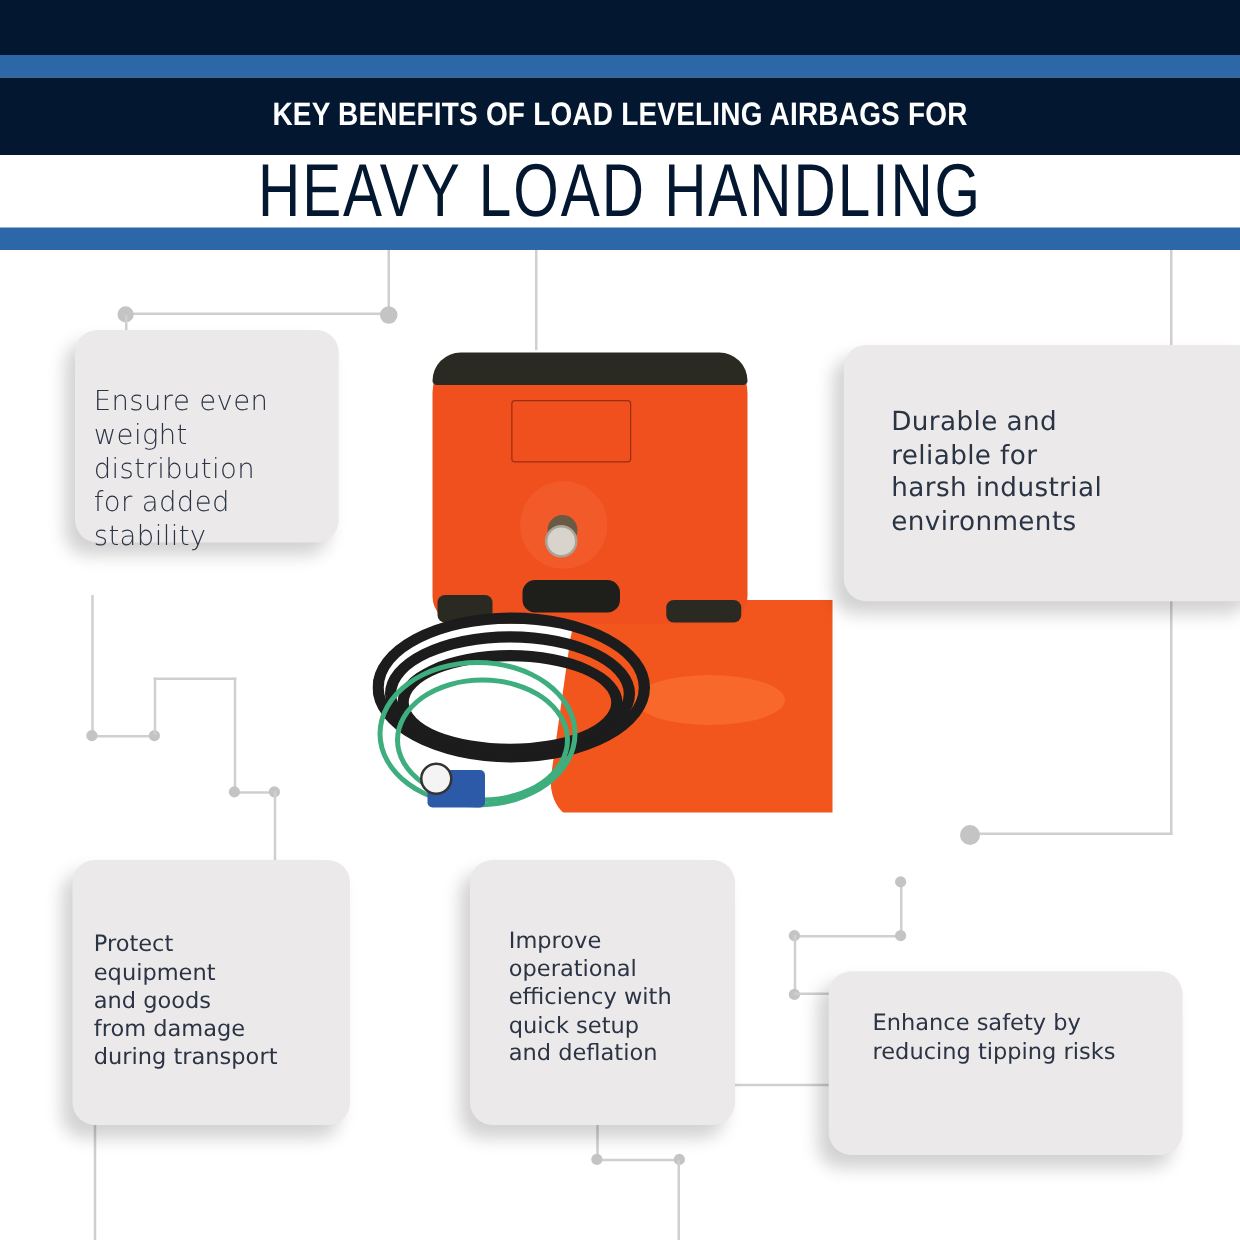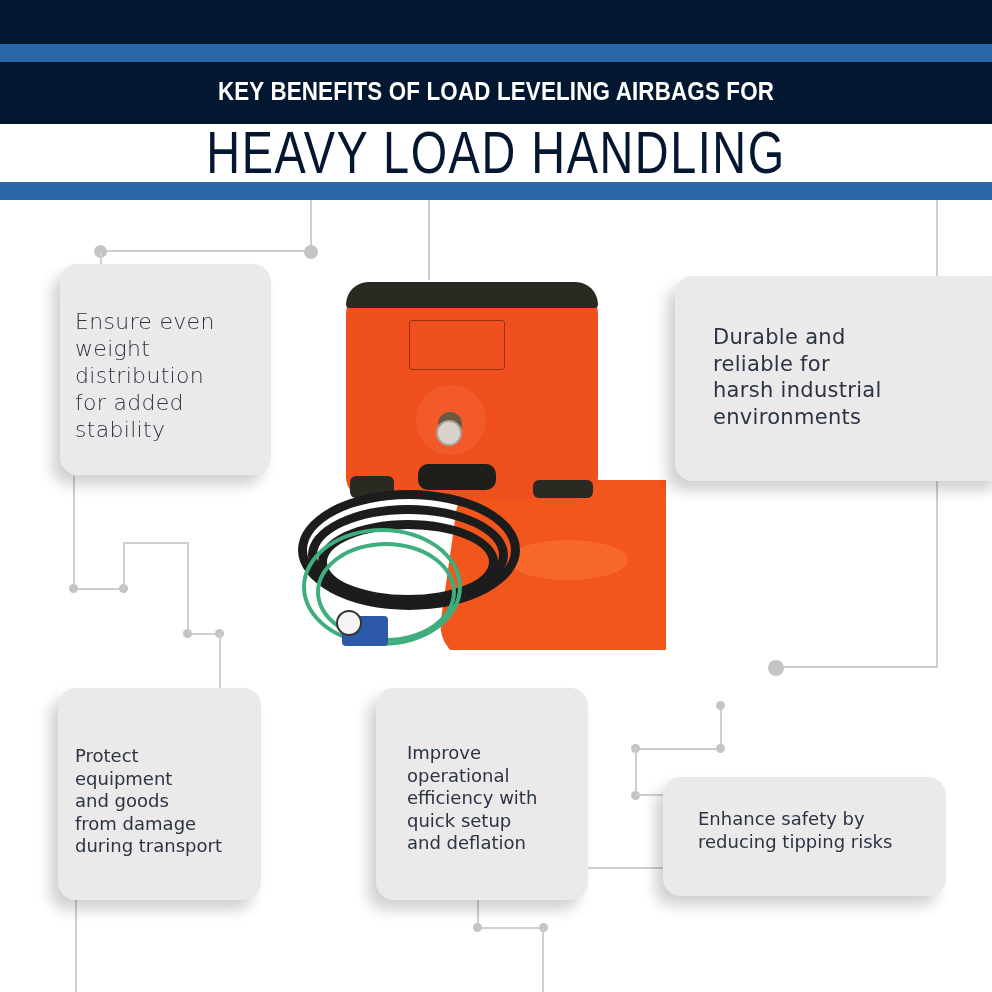--- a/index.html
+++ b/index.html
@@ -30,29 +30,29 @@
     .line { position: absolute; background: #cfcfcf; }
     .dot { position: absolute; border-radius: 50%; background: #c4c4c4; }
 
     .card {
       position: absolute; background: #ebe9ea; border-radius: 18px;
       box-shadow: -8px 10px 14px rgba(0,0,0,0.18);
       color: #2b3444; font-family: "DejaVu Sans", sans-serif;
       box-sizing: border-box;
     }
     .card .txt { position: absolute; white-space: pre-line; }
-    #card1 { left: 60px; top: 264px; width: 211px; height: 211px; }
+    #card1 { left: 60px; top: 264px; width: 211px; height: 170px; }
     #card1 .txt { left: 15px; top: 44px; font-size: 22px; line-height: 27px; font-weight: 300; letter-spacing: 0.3px; }
     #card2 { left: 675px; top: 276px; width: 332px; height: 205px; }
     #card2 .txt { left: 38px; top: 48px; font-size: 21px; line-height: 26.5px; letter-spacing: 0.3px; }
-    #card3 { left: 58px; top: 688px; width: 203px; height: 212px; }
+    #card3 { left: 58px; top: 688px; width: 222px; height: 212px; }
     #card3 .txt { left: 17px; top: 57px; font-size: 18px; line-height: 22.5px; }
     #card4 { left: 376px; top: 688px; width: 212px; height: 212px; }
     #card4 .txt { left: 31px; top: 54px; font-size: 18px; line-height: 22.5px; }
-    #card5 { left: 663px; top: 777px; width: 283px; height: 119px; }
+    #card5 { left: 663px; top: 777px; width: 283px; height: 147px; }
     #card5 .txt { left: 35px; top: 31px; font-size: 18px; line-height: 22.5px; }
 
     
     #photo { position: absolute; left: 298px; top: 280px; width: 368px; height: 370px; background: #ffffff; overflow: hidden; }
     .bag-body { position: absolute; left: 48px; top: 4px; width: 252px; height: 215px; background: #f0501e; border-radius: 30px 30px 22px 22px; }
     .bag-top { position: absolute; left: 48px; top: 2px; width: 252px; height: 26px; background: #2a2a22; border-radius: 26px 26px 4px 4px; }
     .bag-bottom-l { position: absolute; left: 52px; top: 196px; width: 44px; height: 22px; background: #2a2a22; border-radius: 6px; }
     .bag-bottom-r { position: absolute; left: 235px; top: 200px; width: 60px; height: 18px; background: #2a2a22; border-radius: 6px; }
     .bag-label { position: absolute; left: 111px; top: 40px; width: 94px; height: 48px; border: 1px solid #9a2e10; border-radius: 3px; }
     .bag-valve-ring { position: absolute; left: 118px; top: 105px; width: 70px; height: 70px; border-radius: 50%; background: #f35a2a; }

